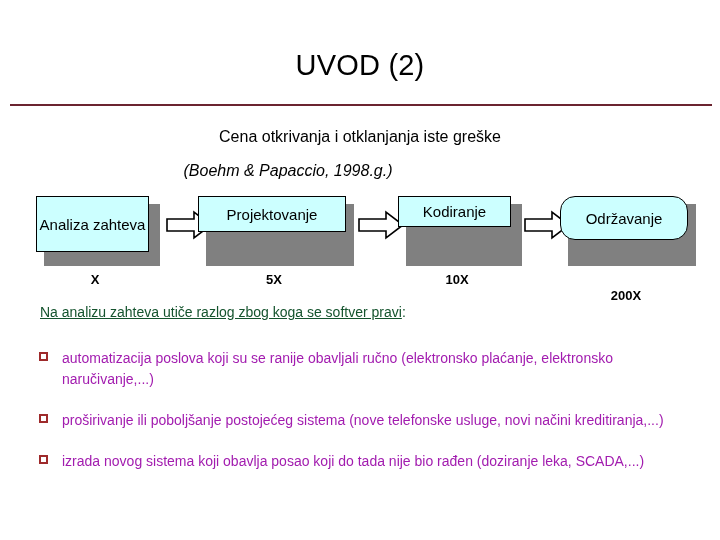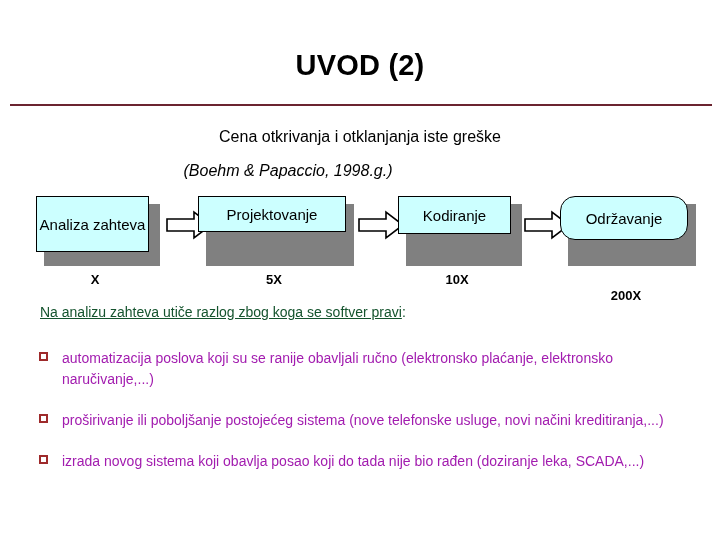--- a/index.html
+++ b/index.html
@@ -21,21 +21,20 @@
   .slide-title {
     position: absolute;
     left: 0;
     top: 48px;
     width: 720px;
     text-align: center;
     font-size: 29px;
     line-height: 34px;
     letter-spacing: 0.2px;
     color: #000000;
-    font-weight: bold;
   }
 
   .title-rule {
     position: absolute;
     left: 10px;
     top: 104px;
     width: 702px;
     height: 2px;
     background: #6b2430;
   }
@@ -186,21 +185,21 @@
   </div>
 
   <div class="arrow" style="left:358px; top:14px;">
     <svg width="46" height="30" viewBox="0 0 46 30" aria-hidden="true">
       <polygon points="1,9 28,9 28,2 45,15 28,28 28,21 1,21" fill="#ffffff" stroke="#000000" stroke-width="1.6" stroke-linejoin="miter"></polygon>
     </svg>
   </div>
 
   <div class="stage" style="left:398px; width:124px;">
     <div class="stage-shadow" style="left:8px; top:8px; width:116px; height:62px;"></div>
-    <div class="stage-box" style="width:113px; height:38px;">
+    <div class="stage-box" style="width:113px; height:31px;">
       <span>Kodiranje</span>
     </div>
     <div class="stage-cost" style="left:0; top:76px; width:118px;">10X</div>
   </div>
 
   <div class="arrow" style="left:524px; top:14px;">
     <svg width="46" height="30" viewBox="0 0 46 30" aria-hidden="true">
       <polygon points="1,9 28,9 28,2 45,15 28,28 28,21 1,21" fill="#ffffff" stroke="#000000" stroke-width="1.6" stroke-linejoin="miter"></polygon>
     </svg>
   </div>

